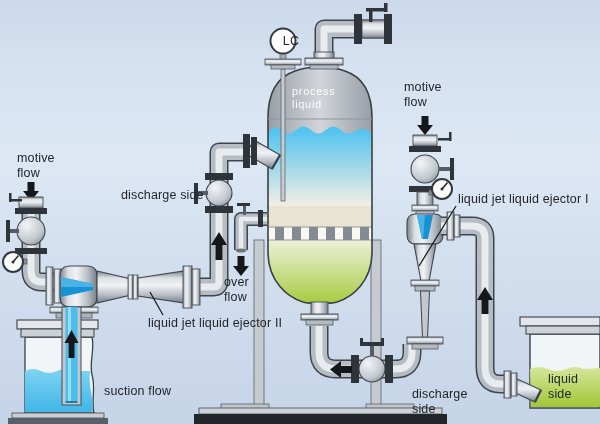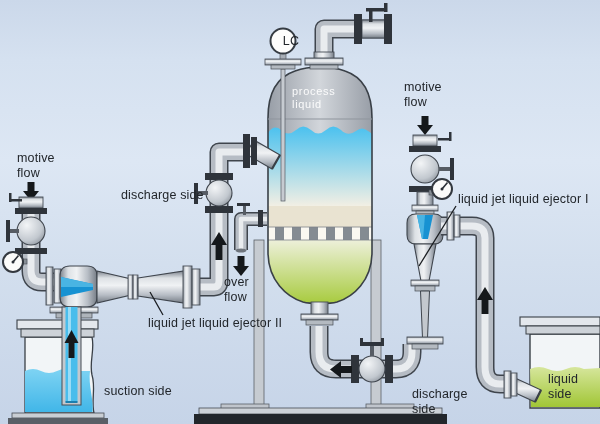--- a/index.html
+++ b/index.html
@@ -313,21 +313,21 @@
 <div class="label" style="left:404px;top:80px;">
   <span>motive</span><br>
   <span>flow</span>
 </div>
 <div class="label" style="left:458px;top:192px;">liquid jet liquid ejector I</div>
 <div class="label" style="left:224px;top:275px;">
   <span>over</span><br>
   <span>flow</span>
 </div>
 <div class="label" style="left:110px;top:316px;padding-left:38px;">liquid jet liquid ejector II</div>
-<div class="label" style="left:104px;top:384px;">suction side</div>
+<div class="label" style="left:104px;top:384px;">suction flow</div>
 <div class="label" style="left:412px;top:372px;margin-top:15px;">
   <span>discharge</span><br>
   <span>side</span>
 </div>
 <div class="label" style="left:548px;top:372px;">
   <span>liquid</span><br>
   <span>side</span>
 </div>
 </div>
 

